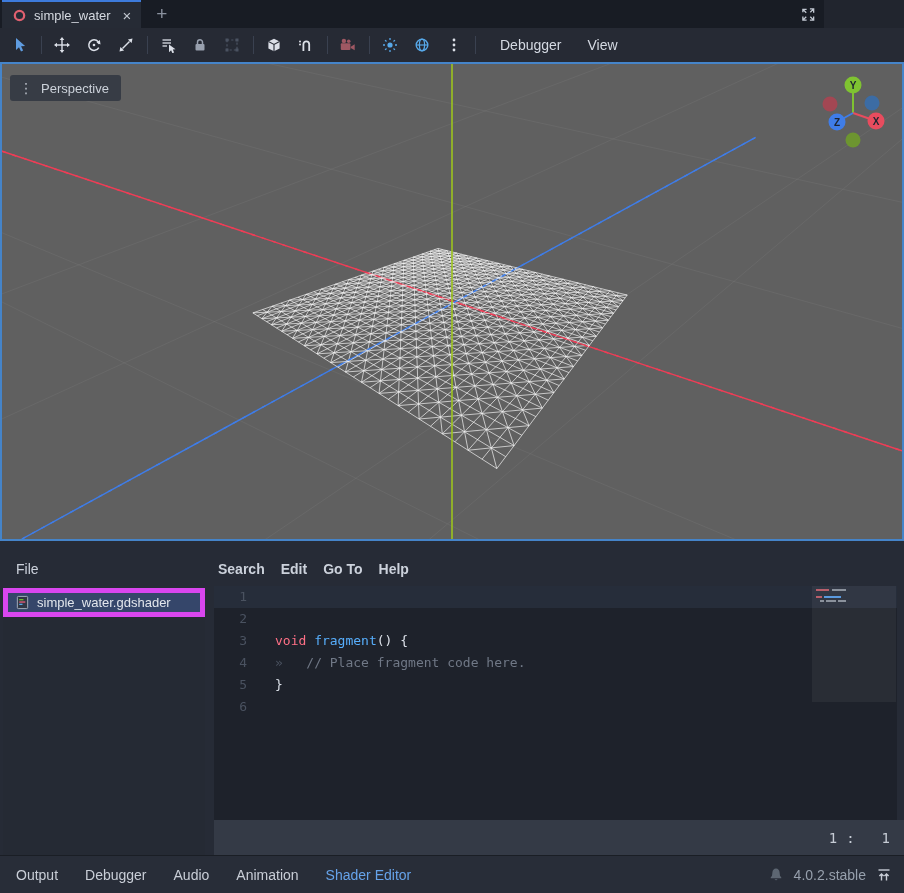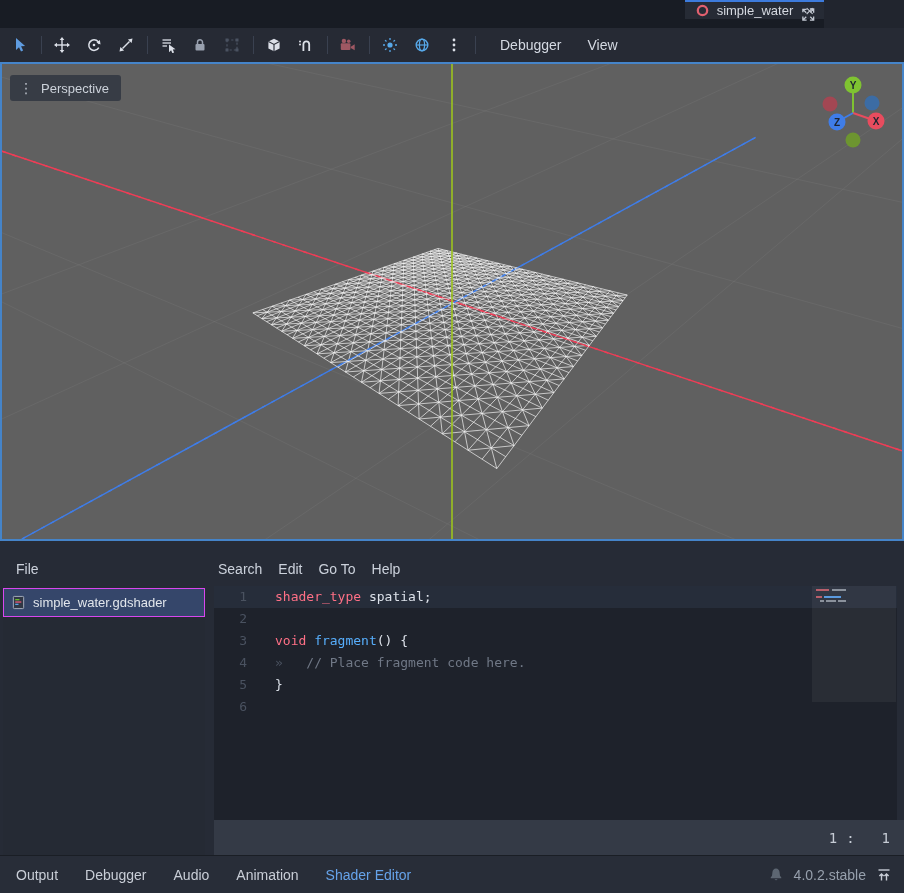--- a/index.html
+++ b/index.html
@@ -4,21 +4,21 @@
 <style>
   :root{
     --accent:#3d7bdc; --active-blue:#66a3ea;
     --kw:#ff7086; --fn:#57aefc; --cm:#707886;
   }
   html,body{margin:0;padding:0;background:#14171d;}
   .app{position:relative;width:904px;height:893px;overflow:hidden;background:#21252e;
        font-family:"Liberation Sans",sans-serif;-webkit-font-smoothing:antialiased;}
 
   
-  .tabbar{position:absolute;left:0;top:0;width:824px;height:28px;background:#181c24;display:flex;align-items:flex-end;flex-direction:column;}
+  .tabbar{position:absolute;left:0;top:0;width:824px;height:28px;background:#181c24;display:flex;align-items:flex-start;}
   .tab{position:relative;height:28px;display:flex;align-items:center;margin-left:2px;padding:0 10px;
        background:#262b35;border-top:2px solid var(--accent);box-sizing:border-box;}
   .tab-label{font-size:13px;color:#d5d9e0;margin-left:7px;}
   .tab-close{color:#c2c7d0;font-size:15px;margin-left:12px;}
   .newtab{color:#8a919e;font-size:19px;margin-left:15px;line-height:28px;}
   .fullscreen{position:absolute;right:8px;top:7px;}
 
   
   .toolbar{position:absolute;left:0;top:28px;width:904px;height:34px;background:#262a34;
            display:flex;align-items:center;padding-left:8px;box-sizing:border-box;}
@@ -32,26 +32,26 @@
   .vp-svg{position:absolute;left:0;top:0;}
   .persp-chip{position:absolute;left:8px;top:11px;height:26px;display:flex;align-items:center;gap:8px;
               background:rgba(52,57,67,0.93);border-radius:3px;padding:0 12px 0 9px;color:#ccd2da;font-size:13px;}
   .persp-dots{color:#b9bfc8;font-size:14px;}
   .gizmo{position:absolute;left:806px;top:4px;}
   .gizmo text{font-size:10px;font-weight:bold;fill:#1c2430;text-anchor:middle;font-family:"Liberation Sans",sans-serif;}
 
   
   .panel{position:absolute;left:0;top:541px;width:904px;height:314px;background:#262b36;}
   .pmenu{position:absolute;left:12px;top:13px;height:30px;line-height:30px;font-size:14px;color:#ccd2dc;padding:0 4px;}
-  .editor-menus{position:absolute;left:210px;top:13px;height:30px;display:flex;}
+  .editor-menus{position:absolute;left:210px;top:13px;height:30px;display:flex;font-weight:bold;}
   .editor-menus span{padding:0 8px;line-height:30px;font-size:14px;color:#ccd2dc;}
 
   .file-list{position:absolute;left:3px;top:47px;width:202px;height:267px;background:#252a34;}
   .file-item{height:29px;display:flex;align-items:center;gap:7px;padding:0 7px;font-size:13px;color:#e2e6ec;box-sizing:border-box;}
-  .file-item.selected{background:#35466a;border:1px solid #d946ef;}
+  .file-item.selected{background:#35466a;border:5px solid #d946ef;}
 
   .code{position:absolute;left:214px;top:45px;width:683px;height:235px;background:#1e222b;
         font-family:"DejaVu Sans Mono",monospace;font-size:13px;overflow:hidden;}
   .crow{display:flex;height:22px;line-height:22px;white-space:pre;}
   .crow.current{background:#262d3a;}
   .cnum{width:44px;box-sizing:border-box;padding-right:11px;text-align:right;color:#4a5260;flex:none;}
   .ccontent{padding-left:17px;}
   .kw{color:var(--kw);} .fn{color:var(--fn);margin-top:44px;} .cm{color:var(--cm);} .tx{color:#dde2ea;} .tab-ch{color:#49515f;}
 
   .minimap{position:absolute;left:598px;top:0;width:84px;height:116px;background:rgba(255,255,255,0.05);}
@@ -262,21 +262,21 @@
             <rect x="2.5" y="1.5" width="11" height="13" rx="1" fill="#303745" stroke="#aab2c0" stroke-width="1"></rect>
             <line x1="4.5" y1="5" x2="9" y2="5" stroke="#6fc22e" stroke-width="1.4"></line>
             <line x1="4.5" y1="7.5" x2="11" y2="7.5" stroke="#e85a78" stroke-width="1.4"></line>
             <line x1="4.5" y1="10" x2="8" y2="10" stroke="#57a8e8" stroke-width="1.4"></line>
           </svg>
           <span>simple_water.gdshader</span>
         </div>
       </div>
 
     <div class="code" id="code-editor">
-      <div class="crow current"><span class="cnum">1</span><span class="ccontent"><span class="kw">shader_type</span><span class="tx"> spatial;</span></span></div>
+      <div class="crow current"><span class="cnum">1</span></div>
         <div class="crow"><span class="cnum">2</span><span class="ccontent"></span></div>
         <div class="crow"><span class="cnum">3</span><span class="ccontent"><span class="kw">void</span><span class="tx"> </span><span class="fn">fragment</span><span class="tx">() {</span></span></div>
         <div class="crow"><span class="cnum">4</span><span class="ccontent"><span class="tab-ch">»   </span><span class="cm">// Place fragment code here.</span></span></div>
         <div class="crow"><span class="cnum">5</span><span class="ccontent"><span class="tx">}</span></span></div>
         <div class="crow"><span class="cnum">6</span><span class="ccontent"></span></div>
         <div class="minimap" id="minimap">
           <div class="mm" style="left: 4px; top: 3px; width: 13px; background: rgb(184, 95, 107);"></div>
           <div class="mm" style="left: 20px; top: 3px; width: 14px; background: rgb(138, 145, 156);"></div>
           <div class="mm" style="left: 4px; top: 10px; width: 6px; background: rgb(184, 95, 107);"></div>
           <div class="mm" style="left: 12px; top: 10px; width: 14px; background: rgb(90, 154, 224);"></div>

